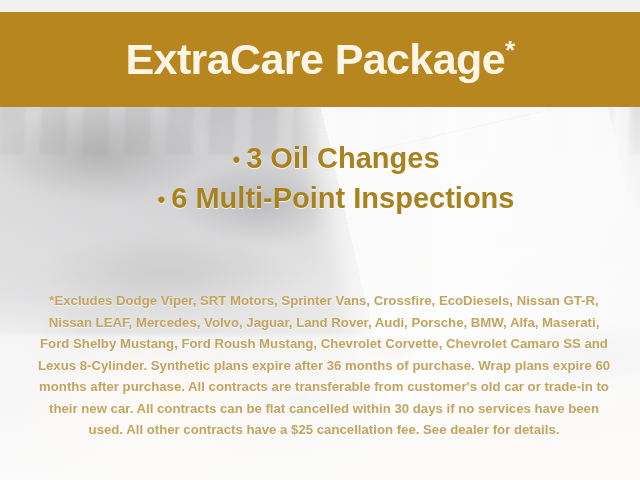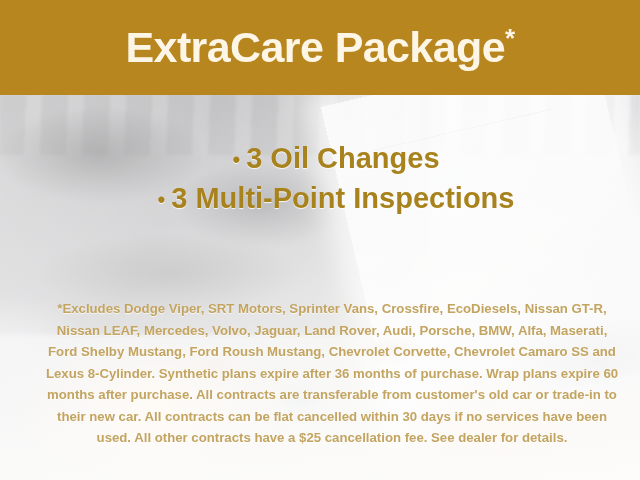--- a/index.html
+++ b/index.html
@@ -109,21 +109,21 @@
     position: absolute;
     inset: 0;
     background:
       linear-gradient(180deg, rgba(255,255,255,0.42) 0%, rgba(255,255,255,0.60) 38%, rgba(255,255,255,0.74) 70%, rgba(255,255,255,0.86) 100%);
   }
 
   
   .header-band {
     position: absolute;
     left: 0;
-    top: 0;
+    top: 12px;
     width: 640px;
     height: 95px;
     background: #b8861f;
     display: flex;
     align-items: center;
     justify-content: center;
   }
   .header-title {
     color: #fdf6e6;
     font-size: 43px;
@@ -170,21 +170,21 @@
   .disclaimer {
     position: absolute;
     left: 30px;
     top: 286px;
     width: 580px;
     color: #c3a460;
     font-size: 13.2px;
     font-weight: bold;
     line-height: 1.63;
     text-align: center;
-    margin: 12px;
+    margin: 4px;
     text-shadow: 0 1px 1px rgba(255,255,255,0.8);
   }
 </style>
 </head>
 <body>
 
 <div class="promo-card">
 
   <div class="photo-layer">
     <div class="photo-slats"></div>
@@ -197,18 +197,18 @@
     <div class="photo-warm-right"></div>
     <div class="photo-veil"></div>
   </div>
 
   <div class="header-band">
     <h1 class="header-title"><span>ExtraCare Package</span><span class="asterisk">*</span></h1>
   </div>
 
   <ul class="benefits">
     <li class="benefit-item"><span class="dot">•</span><span>3 Oil Changes</span></li>
-    <li class="benefit-item"><span class="dot">•</span><span>3 Multi-Point Inspections</span></li>
+    <li class="benefit-item"><span class="dot">•</span><span>6 Multi-Point Inspections</span></li>
   </ul>
 
   <p class="disclaimer">*Excludes Dodge Viper, SRT Motors, Sprinter Vans, Crossfire, EcoDiesels, Nissan GT-R, Nissan LEAF, Mercedes, Volvo, Jaguar, Land Rover, Audi, Porsche, BMW, Alfa, Maserati, Ford Shelby Mustang, Ford Roush Mustang, Chevrolet Corvette, Chevrolet Camaro SS and Lexus 8-Cylinder. Synthetic plans expire after 36 months of purchase. Wrap plans expire 60 months after purchase. All contracts are transferable from customer's old car or trade-in to their new car. All contracts can be flat cancelled within 30 days if no services have been used. All other contracts have a $25 cancellation fee. See dealer for details.</p>
 
 </div>
 
 </body></html>

